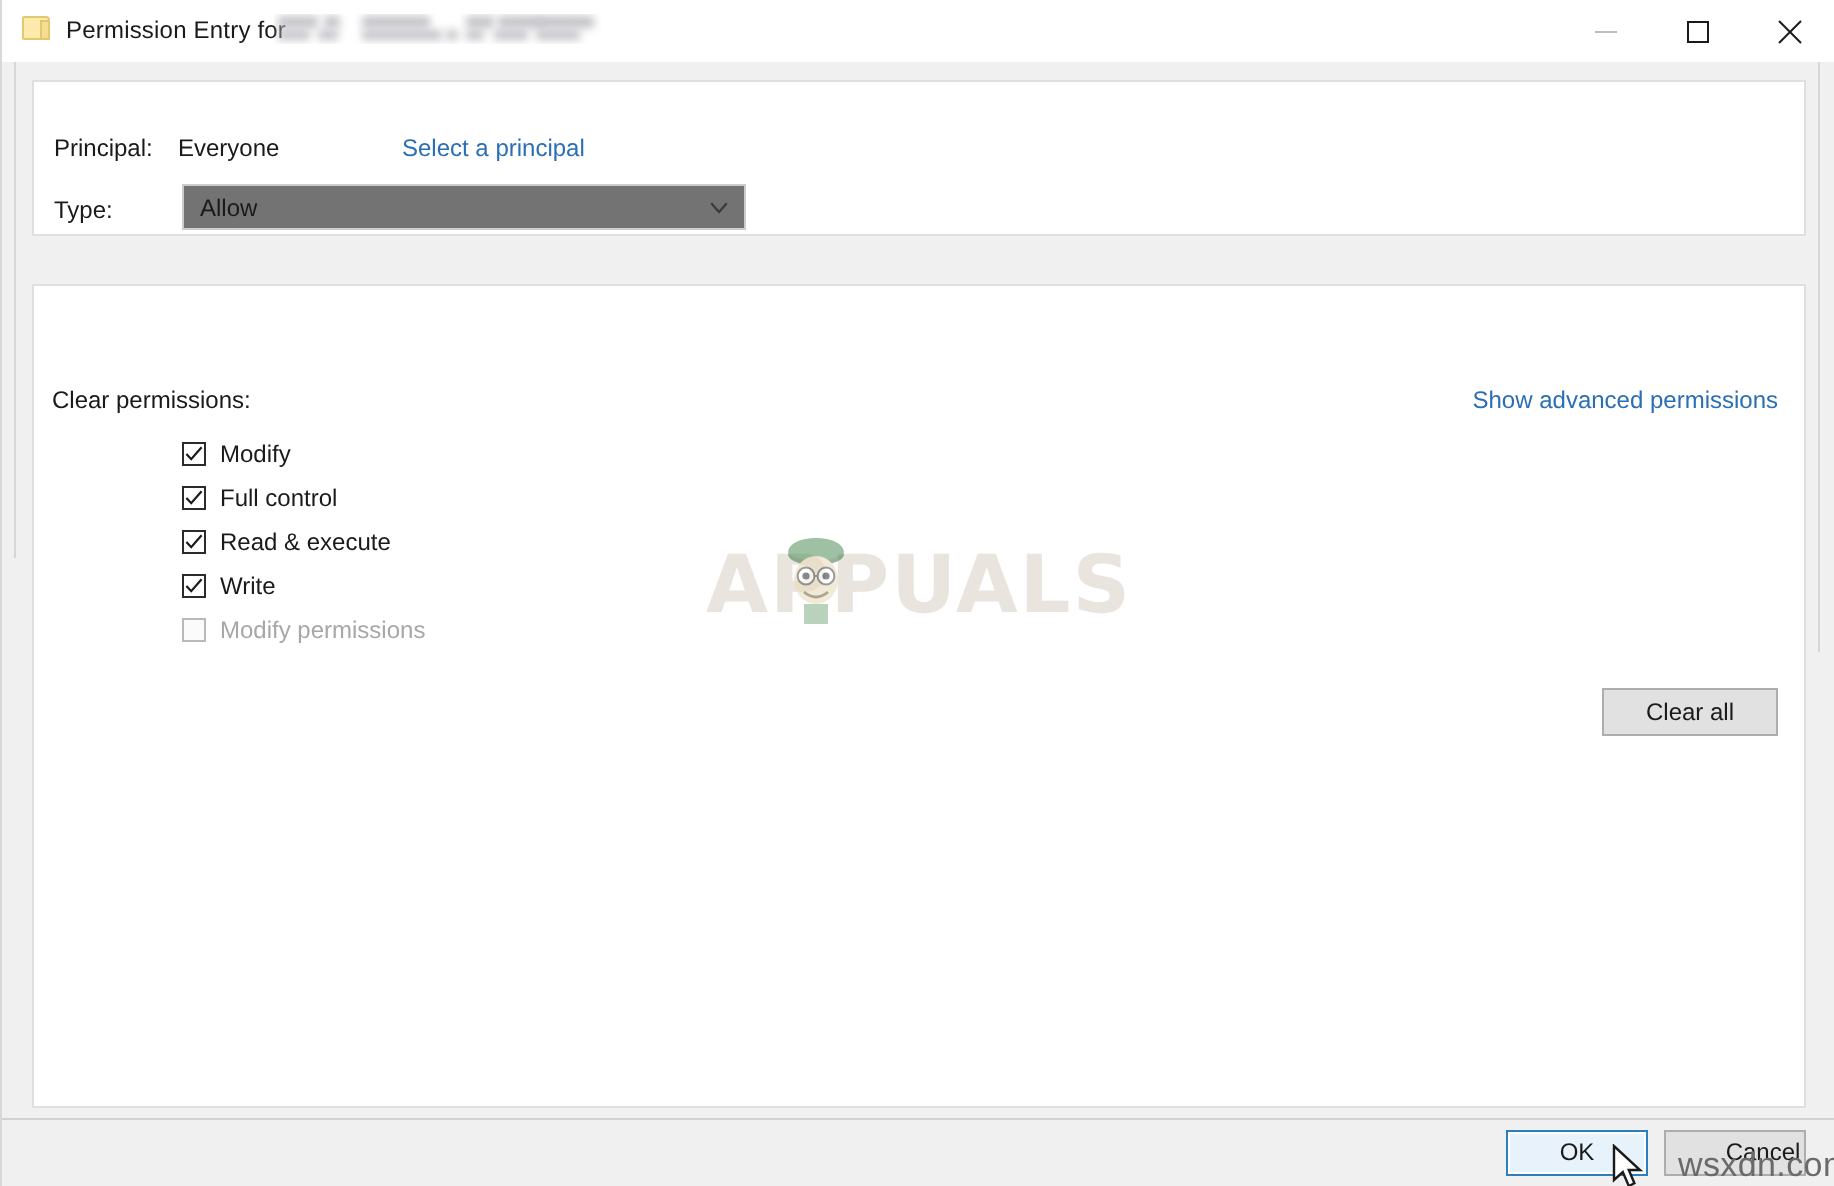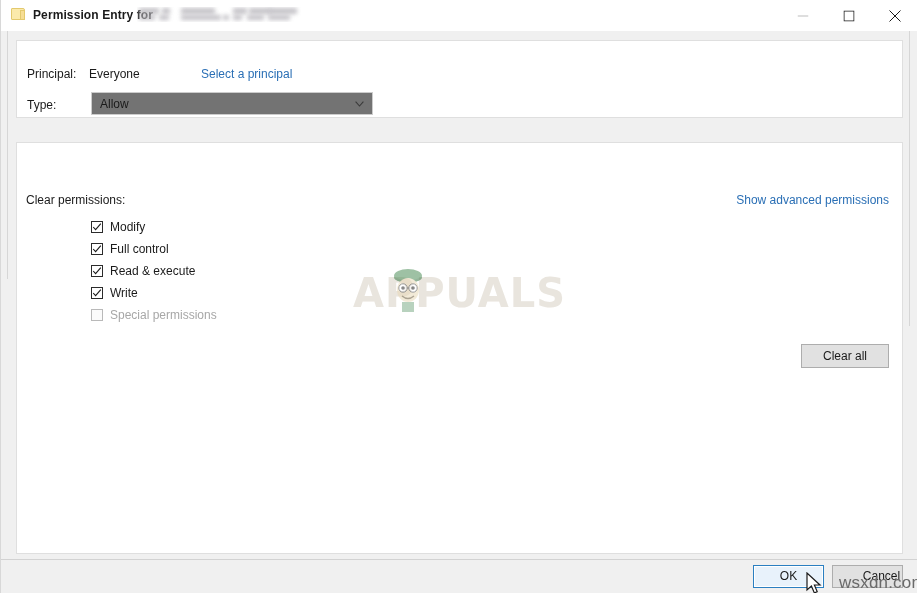--- a/index.html
+++ b/index.html
@@ -29,21 +29,20 @@
   }
 
   
   .titlebar {
     position: absolute;
     left: 0; top: 0;
     width: 917px;
     height: 31px;
     background: #ffffff;
     border-bottom: 1px solid #f0f0f0;
-    font-weight: bold;
   }
   .title-folder {
     position: absolute;
     left: 10px; top: 7px;
     width: 15px; height: 14px;
   }
   .folder-back {
     position: absolute;
     left: 0; top: 1px;
     width: 14px; height: 12px;
@@ -410,21 +409,21 @@
           <span class="cb">
             <svg width="10" height="10" viewBox="0 0 10 10">
               <polyline points="1.2,5 3.6,7.6 8.8,1.6" fill="none" stroke="#1a1a1a" stroke-width="1.1"></polyline>
             </svg>
           </span>
           <span class="perm-text">Write</span>
         </div>
 
         <div class="perm-row disabled">
           <span class="cb disabled"></span>
-          <span class="perm-text">Special permissions</span>
+          <span class="perm-text">Modify permissions</span>
         </div>
 
       </div>
 
       <button class="btn btn-clear-all">Clear all</button>
     </div>
 
     <div class="footer-sep"></div>
     <div class="footer">
       <button class="btn btn-ok">OK</button>

